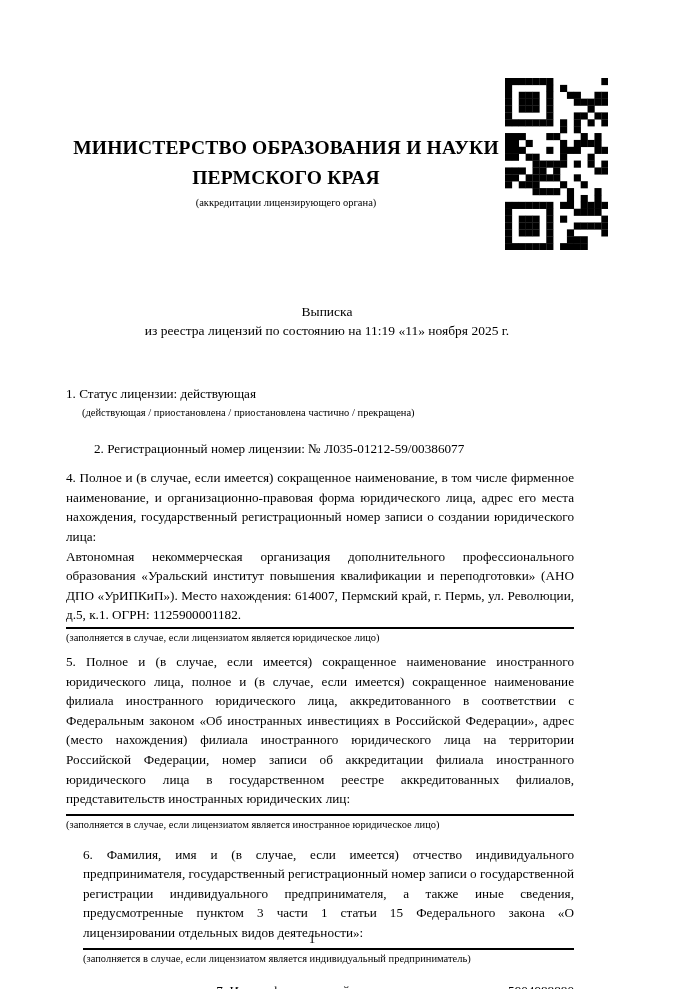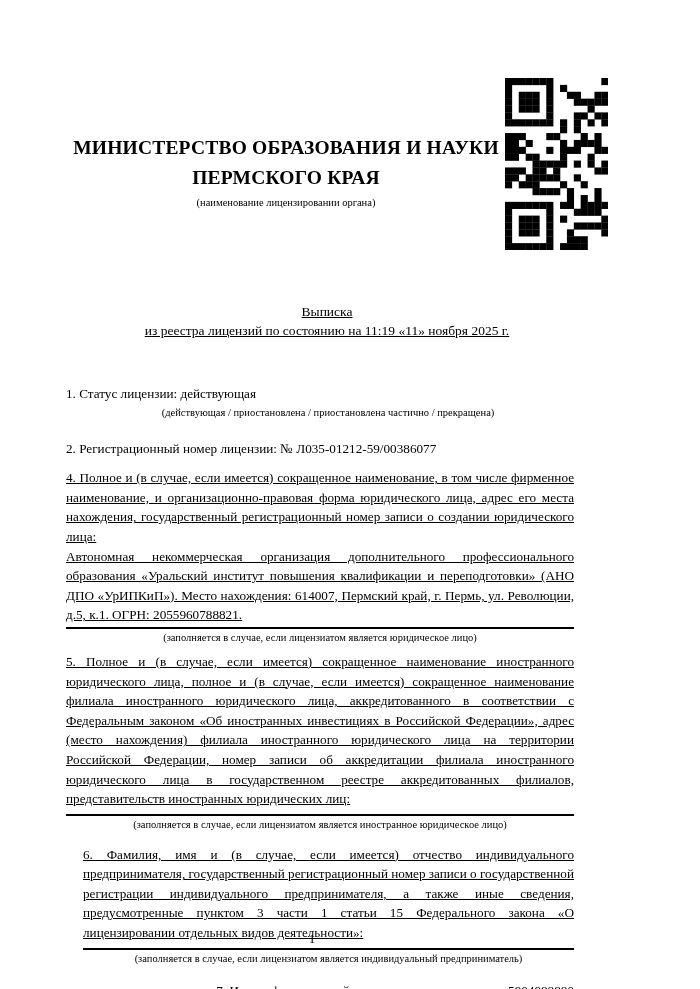--- a/index.html
+++ b/index.html
@@ -33,47 +33,44 @@
     left:505px;top:78px;
     width:172px;height:172px;
   }
   .doc-title{
     margin-top:93px;
     margin-left:14px;
     text-align:center;
     font-size:13.5px;
     line-height:19px;
     white-space:pre-line;
-    text-decoration:underline;
   }
   .para{
     font-size:13.2px;
     line-height:19.6px;
     text-align:justify;
-    text-decoration:underline;
   }
   .single{
     font-size:13.2px;
     line-height:19.6px;
   }
   .note{
     font-size:10.5px;
     line-height:13px;
-    text-align:center;
     margin-top:2px;
   }
   .note-shift{margin-left:16px;}
   .rule{
     border-top:2px solid #000;
     height:0;
     margin-top:2px;
   }
   .rule-gap{margin-top:5px;}
   .sec-item1{margin-top:44px;}
-  .sec-item2{margin-top:20px;}
+  .sec-item2{margin-top:20px;margin-left:28px;}
   .sec-item3{margin-top:10px;}
   .sec-item4{margin-top:10px;}
   .sec-item5{margin-top:8px;}
   .sec-item6{margin-top:14px;margin-left:17px;}
   .sec-item7{margin-top:16px;text-align:right;}
   .page-number{
     position:absolute;
     left:66px;right:50px;
     bottom:42px;
     text-align:center;
@@ -395,39 +392,39 @@
       <rect x="116.96" y="165.12" width="7.13" height="7.13" fill="#000"></rect>
       <rect x="123.84" y="165.12" width="7.13" height="7.13" fill="#000"></rect>
       <rect x="130.72" y="165.12" width="7.13" height="7.13" fill="#000"></rect>
       <rect x="144.48" y="165.12" width="7.13" height="7.13" fill="#000"></rect>
       <rect x="151.36" y="165.12" width="7.13" height="7.13" fill="#000"></rect>
     </svg>
 
   <div class="ministry-block">
     <div class="ministry-name">МИНИСТЕРСТВО ОБРАЗОВАНИЯ И НАУКИ
 ПЕРМСКОГО КРАЯ</div>
-    <div class="ministry-note">(наименование лицензировании органа)</div>
+    <div class="ministry-note">(аккредитации лицензирующего органа)</div>
   </div>
 
   <div class="doc-title">Выписка
 из реестра лицензий по состоянию на 11:19 «11» ноября 2025 г.</div>
 
   <section class="sec-item1">
     <div class="single">1. Статус лицензии: действующая</div>
     <div class="note note-shift">(действующая / приостановлена / приостановлена частично / прекращена)</div>
   </section>
 
   <section class="sec-item2">
     <div class="single">2. Регистрационный номер лицензии: № Л035-01212-59/00386077</div>
   </section>
 
 
   <section class="sec-item4">
     <div class="para">4. Полное и (в случае, если имеется) сокращенное наименование, в том числе фирменное наименование, и организационно-правовая форма юридического лица, адрес его места нахождения, государственный регистрационный номер записи о создании юридического лица:</div>
-    <div class="para">Автономная некоммерческая организация дополнительного профессионального образования «Уральский институт повышения квалификации и переподготовки» (АНО ДПО «УрИПКиП»). Место нахождения: 614007, Пермский край, г. Пермь, ул. Революции, д.5, к.1. ОГРН: 2055960788821.</div>
+    <div class="para">Автономная некоммерческая организация дополнительного профессионального образования «Уральский институт повышения квалификации и переподготовки» (АНО ДПО «УрИПКиП»). Место нахождения: 614007, Пермский край, г. Пермь, ул. Революции, д.5, к.1. ОГРН: 1125900001182.</div>
     <div class="rule"></div>
     <div class="note">(заполняется в случае, если лицензиатом является юридическое лицо)</div>
   </section>
 
   <section class="sec-item5">
     <div class="para">5. Полное и (в случае, если имеется) сокращенное наименование иностранного юридического лица, полное и (в случае, если имеется) сокращенное наименование филиала иностранного юридического лица, аккредитованного в соответствии с Федеральным законом «Об иностранных инвестициях в Российской Федерации», адрес (место нахождения) филиала иностранного юридического лица на территории Российской Федерации, номер записи об аккредитации филиала иностранного юридического лица в государственном реестре аккредитованных филиалов, представительств иностранных юридических лиц:</div>
     <div class="rule rule-gap"></div>
     <div class="note">(заполняется в случае, если лицензиатом является иностранное юридическое лицо)</div>
   </section>
 

